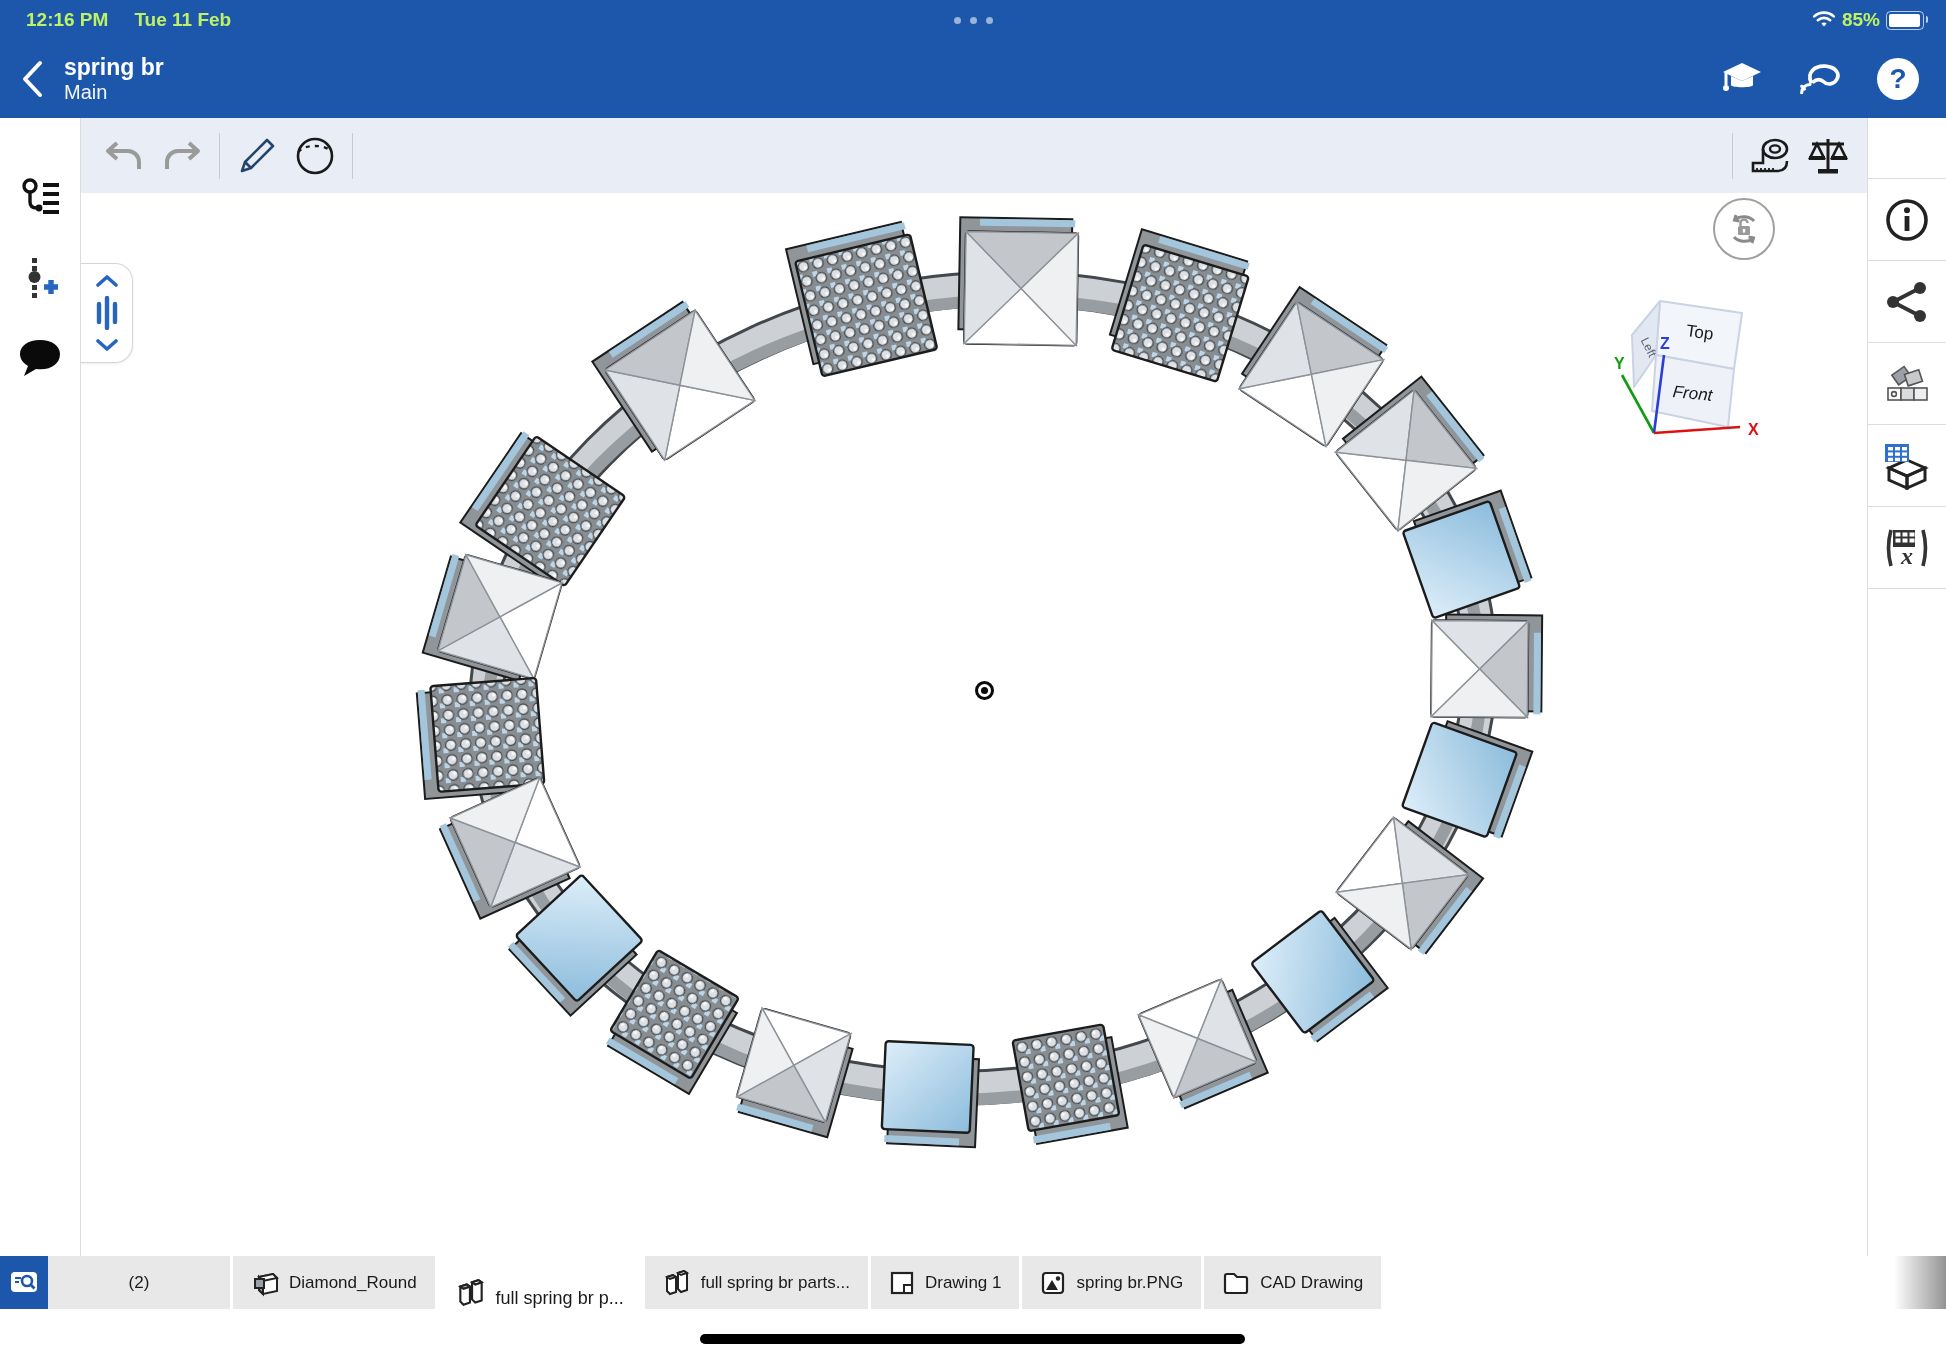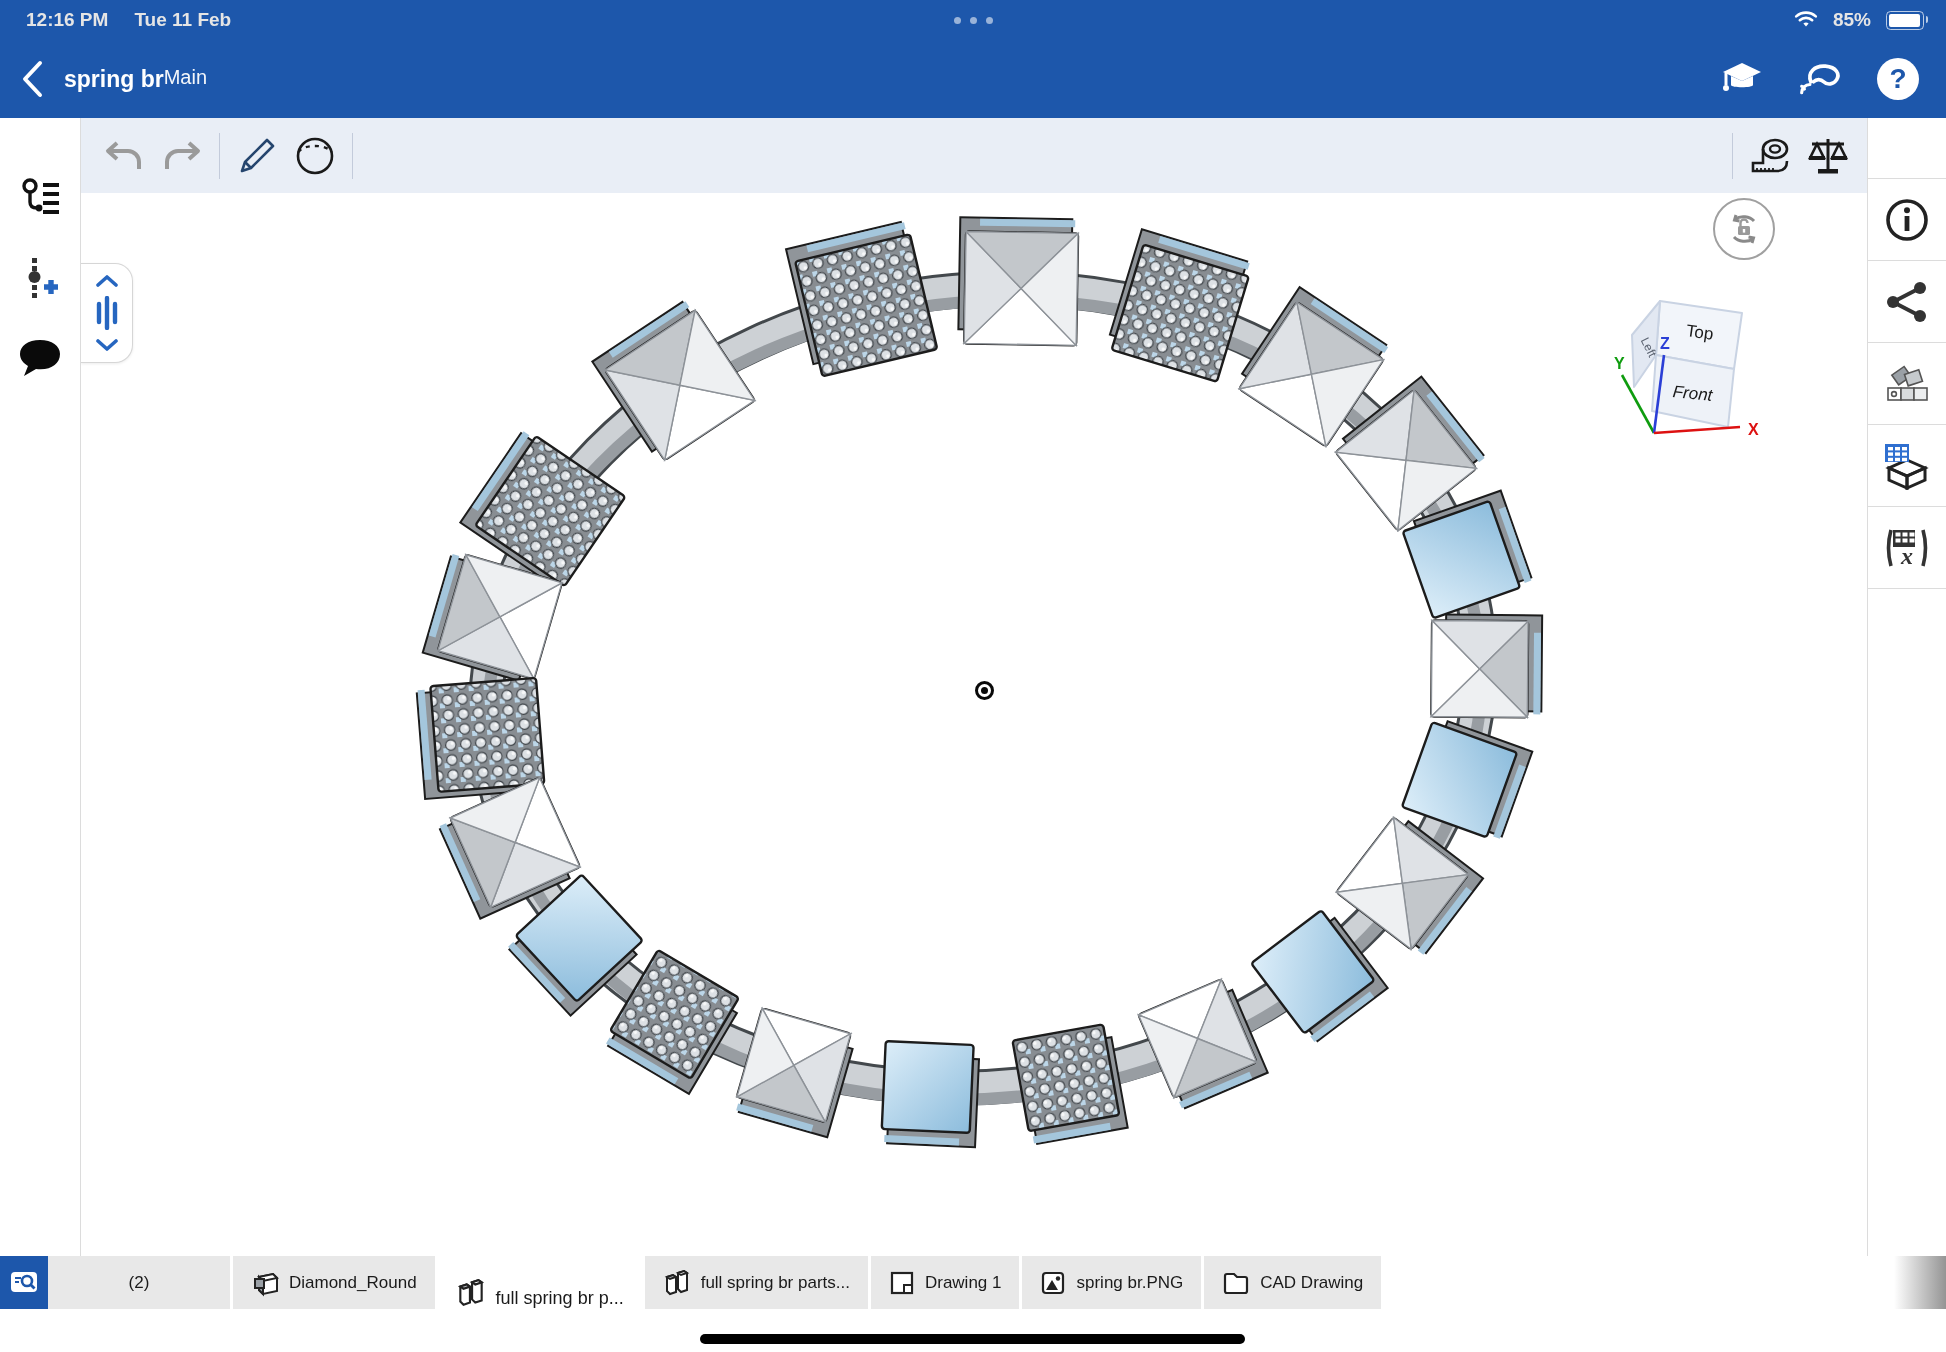--- a/index.html
+++ b/index.html
@@ -1,30 +1,30 @@
 <!DOCTYPE html>
 <html><head>
 <meta charset="utf-8">
 <style>
   html,body{margin:0;padding:0;background:#ffffff;}
   .stage{position:relative;width:1946px;height:1352px;overflow:hidden;background:#ffffff;
          font-family:"Liberation Sans",sans-serif;color:#111;}
   
   .statusbar{position:absolute;left:0;top:0;width:1946px;height:40px;background:#1d57ab;
-             display:flex;align-items:center;color:#e5e5e5;}
+             display:flex;align-items:center;color:#bef264;}
   .status-left{display:flex;gap:26px;padding-left:26px;font-size:19px;font-weight:bold;}
   .status-center{position:absolute;left:0;right:0;top:0;height:40px;display:flex;align-items:center;justify-content:center;gap:9px;}
   .status-center i{width:7px;height:7px;border-radius:50%;background:rgba(255,255,255,.55);}
-  .status-right{margin-left:auto;display:flex;align-items:center;gap:15px;padding-right:22px;font-size:19px;font-weight:bold;}
+  .status-right{margin-left:auto;display:flex;align-items:center;gap:6px;padding-right:22px;font-size:19px;font-weight:bold;}
   .battery{position:relative;width:36px;height:17px;border:1.5px solid rgba(255,255,255,.7);border-radius:4.5px;}
   .battery .fill{position:absolute;left:2px;top:2px;bottom:2px;width:85%;background:#fff;border-radius:2px;}
   .battery .nub{position:absolute;right:-5px;top:4.5px;width:2.5px;height:7px;background:rgba(255,255,255,.7);border-radius:0 2px 2px 0;}
   .navbar{position:absolute;left:0;top:40px;width:1946px;height:78px;background:#1d57ab;color:#fff;display:flex;align-items:center;}
   .back-btn{width:64px;height:78px;display:flex;align-items:center;justify-content:center;cursor:pointer;}
-  .titles{display:flex;flex-direction:row;line-height:1.15;justify-content:space-between;}
+  .titles{display:flex;flex-direction:column;line-height:1.15;justify-content:space-between;}
   .doc-title{font-size:23px;font-weight:bold;}
   .doc-sub{font-size:20px;opacity:.95;}
   .nav-right{margin-left:auto;display:flex;align-items:center;gap:34px;padding-right:26px;}
   .nav-icon{width:44px;height:44px;display:flex;align-items:center;justify-content:center;}
   
   .left-rail{position:absolute;left:0;top:118px;width:80px;bottom:96px;background:#fff;border-right:1px solid #dcdcdc;}
   .rail-btn{width:80px;height:80px;display:flex;align-items:center;justify-content:center;}
   .right-rail{position:absolute;right:0;top:118px;width:78px;bottom:96px;background:#fff;border-left:1px solid #dcdcdc;}
   .right-rail .spacer{height:60px;border-bottom:1px solid #dcdcdc;}
   .rr-btn{height:81px;display:flex;align-items:center;justify-content:center;border-bottom:1px solid #dcdcdc;}

